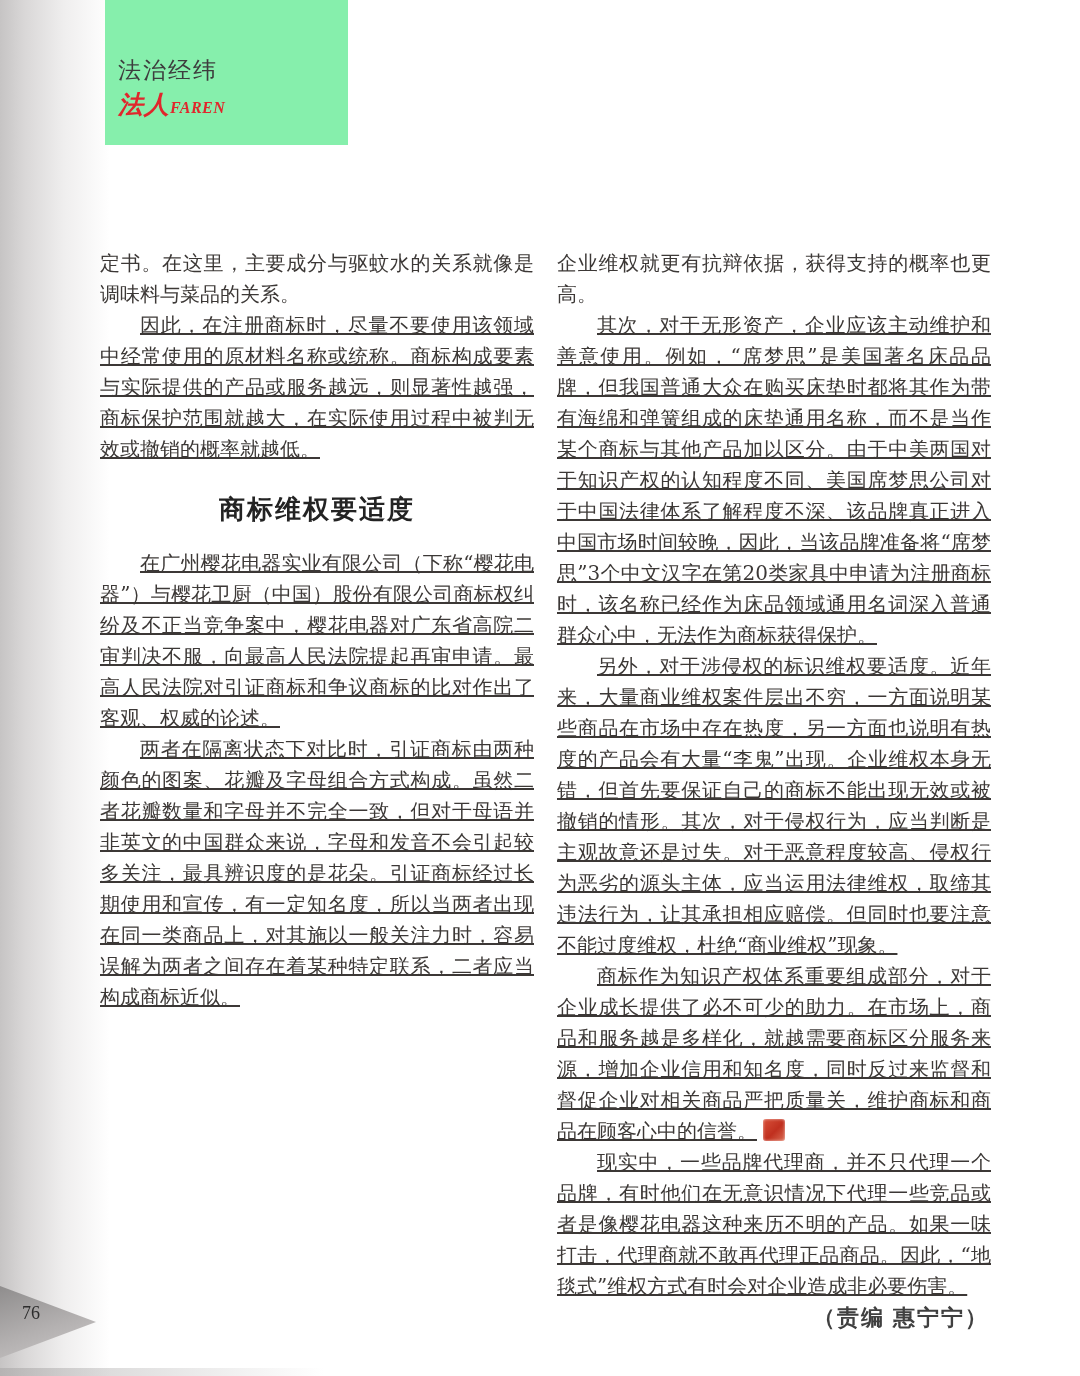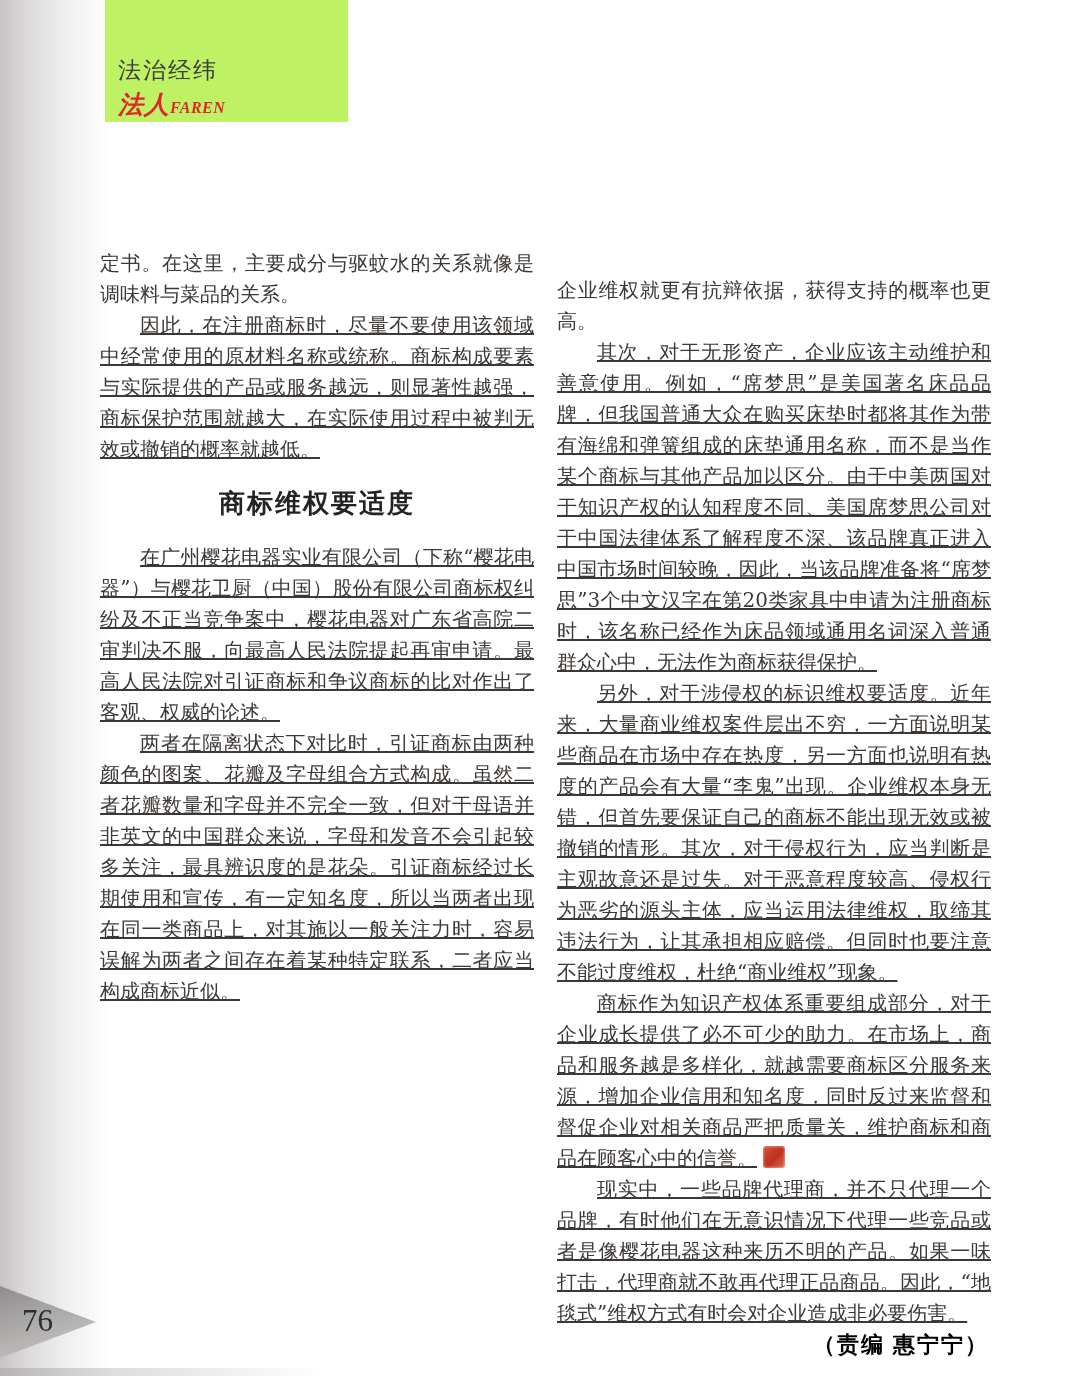--- a/index.html
+++ b/index.html
@@ -11,73 +11,73 @@
   .edge-gradient {
     position:absolute; left:0; top:0; width:110px; height:100%;
     background:linear-gradient(to right,#c6c4c4 0%,#d9d7d7 22%,#efeeee 58%,#ffffff 100%);
   }
   .bottom-edge {
     position:absolute; left:0; bottom:0; width:100%; height:8px;
     background:linear-gradient(to right, #aaa8a8, rgba(255,255,255,0) 30%);
     opacity:.6;
   }
   .header-box {
-    position:absolute; left:105px; top:0; width:243px; height:122px;
-    background:#bef264;
+    position:absolute; left:105px; top:0; width:243px; height:145px;
+    background:#86efac;
   }
   .section-title {
     position:absolute; left:13px; top:55px;
     font-family:"Liberation Sans", sans-serif;
     font-size:23px; color:#3d3d3d; letter-spacing:2px;
   }
   .logo {
     position:absolute; left:13px; top:88px;
     font-family:Liberation Serif, serif;
     font-style:italic; font-weight:bold; color:#e0262c;
     white-space:nowrap;
   }
   .logo-cn { font-size:25px; letter-spacing:1px; }
   .logo-en { font-size:16px; letter-spacing:0.5px; }
   .col {
     position:absolute; top:248px; width:434px;
     font-size:20px; line-height:31px; color:#3c3836;
     text-align:justify;
   }
   .col-left  { left:100px; }
-  .col-right { left:557px;margin-top:27px; }
+  .col-right { left:557px; }
   .col p { margin:0; }
   .col p.indent { text-indent:2em;text-decoration:underline; }
   .article-heading {
     text-align:center;
     font-family:"Liberation Sans", sans-serif;
     font-weight:bold; font-size:26px; line-height:36px;
     color:#232323; letter-spacing:2px;
-    margin:20px 0 21px 0; text-indent:0;
+    margin:26px 0 21px 0; text-indent:0;
   }
   .seal {
     display:inline-block; width:22px; height:22px;
     background:linear-gradient(135deg,#d8503a 0%,#c0301f 55%,#d96a52 100%);
     border-radius:3px; vertical-align:-3px; margin-left:6px;
     box-shadow: inset 0 0 3px rgba(255,235,230,.8);
   }
   .editor-credit {
     text-align:right;
     font-family:"Liberation Sans", sans-serif;
-    font-weight:bold; font-size:22px; color:#000000;
+    font-weight:bold; font-size:22px; color:#404040;
     margin-top:12px; padding-right:2px; letter-spacing:2px;
   }
   .page-tab {
     position:absolute; left:0; top:1286px; width:96px; height:72px;
     clip-path:polygon(0 0, 100% 50%, 0 100%);
     background:linear-gradient(160deg,#8f8d8d 0%,#b3b0b0 55%,#cdcaca 100%);
   }
   .page-number {
     position:absolute; left:22px; top:1303px;
     font-family:"Liberation Serif", serif;
-    font-size:31px; color:#2d2d2d;
+    font-size:18px; color:#2d2d2d;
   }
 </style>
 </head>
 <body>
 
 <div class="page">
 
   <div class="edge-gradient"></div>
   <div class="bottom-edge"></div>
 

